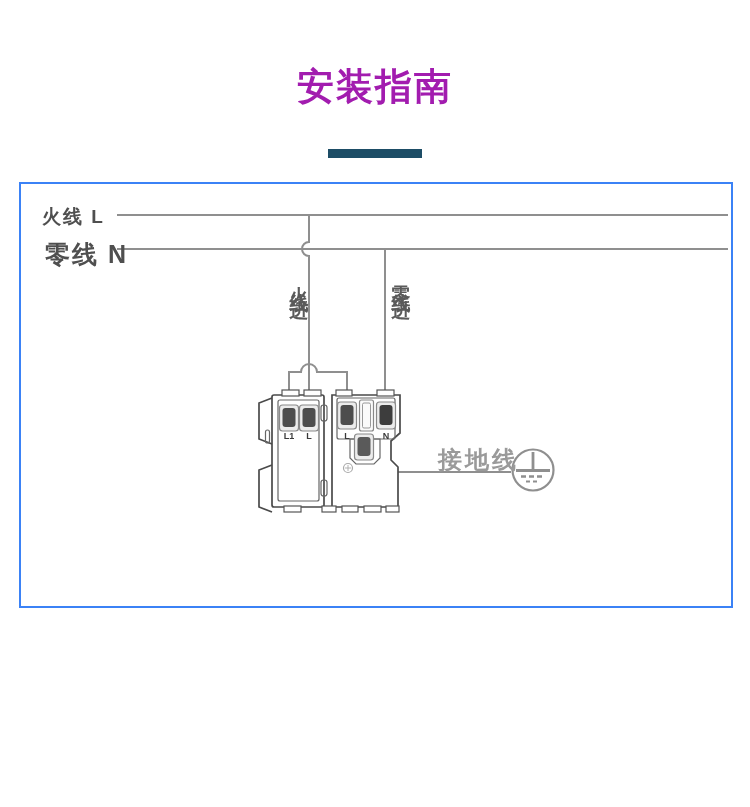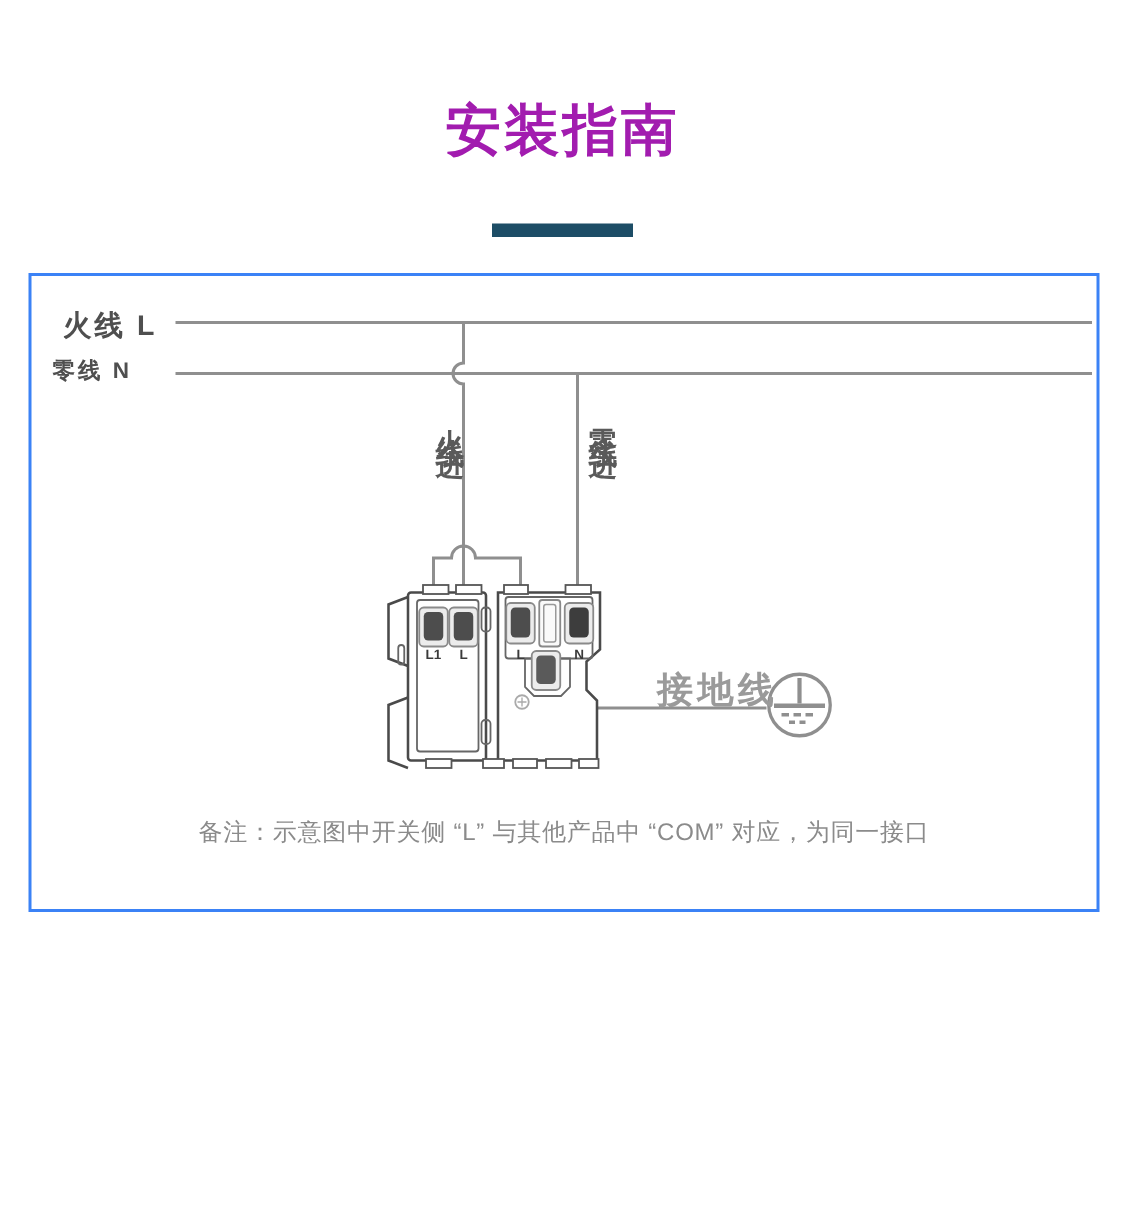--- a/index.html
+++ b/index.html
@@ -12,21 +12,21 @@
 
   .subtitle{margin-top:93px;text-align:center;font-size:29px;line-height:39px;
             font-weight:bold;color:#191919;letter-spacing:1px;}
 
   .diagram-box{position:relative;margin:24px 0 0 19px;width:710px;height:422px;
                border:2px solid #3b82f6;background:#fff;}
   .diagram-box svg{position:absolute;left:0;top:0;}
 
   .lbl{position:absolute;font-weight:bold;white-space:nowrap;}
   .lbl-live   {left:21px;top:20px;font-size:19px;color:#4f4f4f;letter-spacing:2px;}
-  .lbl-neutral{left:14px;top:54px;font-size:15px;color:#4f4f4f;letter-spacing:2px;}
+  .lbl-neutral{left:24px;top:54px;font-size:25px;color:#4f4f4f;letter-spacing:2px;}
   .lbl-vert{writing-mode:vertical-rl;text-orientation:upright;font-size:19px;color:#5a5a5a;
             letter-spacing:7px;font-weight:bold;position:absolute;}
   .lbl-live-in   {left:265px;top:86px;}
   .lbl-neutral-in{left:367px;top:86px;}
   .lbl-ground{left:417px;top:260px;font-size:24px;color:#9a9a9a;letter-spacing:3px;}
 
   .term-lbl{position:absolute;font-size:9px;font-weight:bold;color:#3a3a3a;
             transform:translateX(-50%);}
   .term-l1{left:268px;top:247px;}
   .term-l2{left:288px;top:247px;}
@@ -132,16 +132,15 @@
     <span class="lbl lbl-neutral">零线 N</span>
     <span class="lbl-vert lbl-live-in">火线进</span>
     <span class="lbl-vert lbl-neutral-in">零线进</span>
     <span class="lbl lbl-ground">接地线</span>
 
     <span class="term-lbl term-l1">L1</span>
     <span class="term-lbl term-l2">L</span>
     <span class="term-lbl term-l3">L</span>
     <span class="term-lbl term-n">N</span>
 
-    <div class="note">备注：示意图中开关侧 “L” 与其他产品中 “COM” 对应，为同一接口</div>
   </div>
 
 </div>
 
 </body></html>

